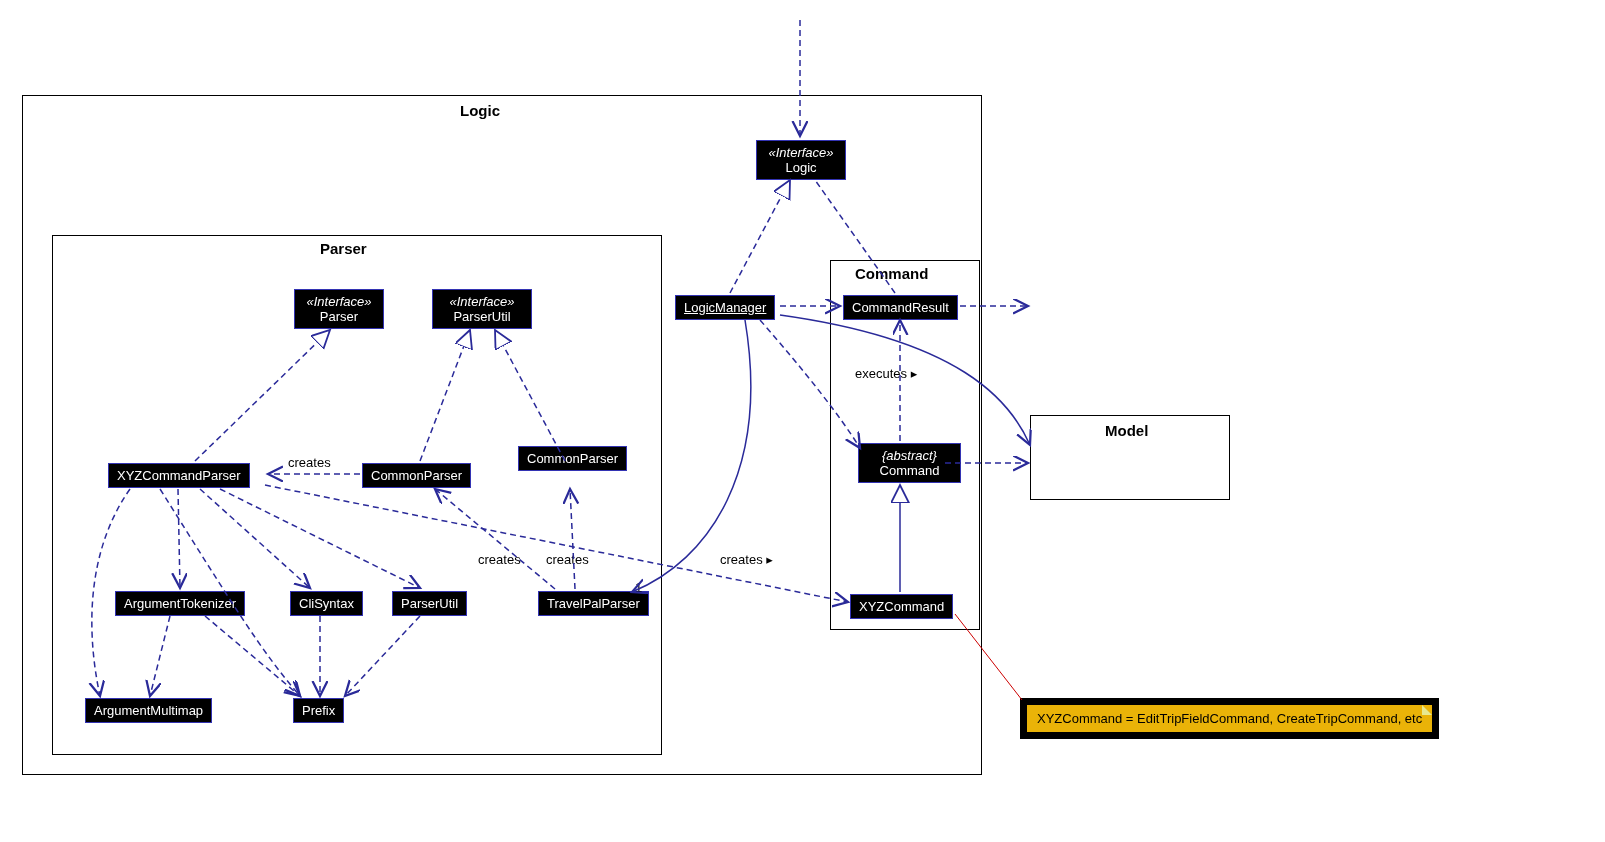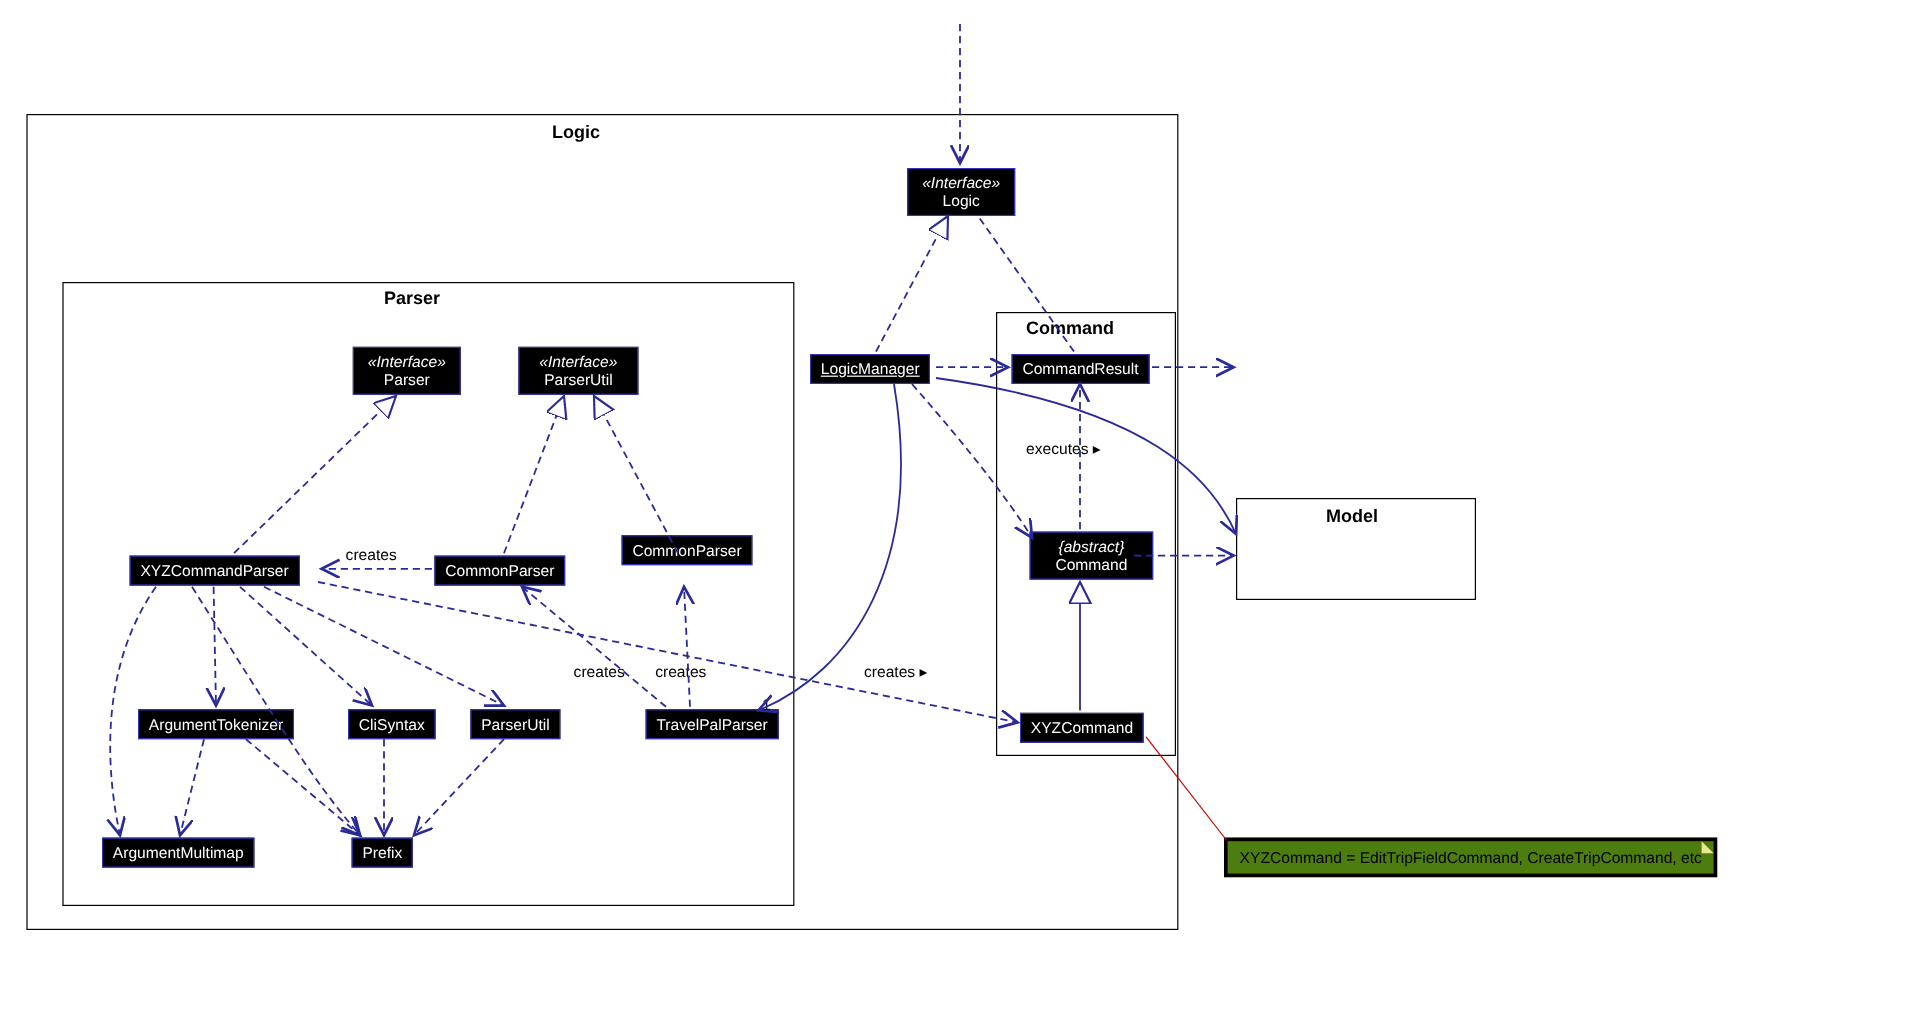--- a/index.html
+++ b/index.html
@@ -1,21 +1,21 @@
 <!DOCTYPE html>
 <html><head>
 <meta charset="utf-8">
 <style>
   * { margin: 0; padding: 0; box-sizing: border-box; }
   body { font-family: Arial, sans-serif; background: #fff; width: 1605px; height: 842px; position: relative; }
   .box { position: absolute; background: #000000; color: #fff; text-align: center; padding: 4px 8px; font-size: 13px; border: 1px solid #3333b3; }
   .box .stereo { font-style: italic; display: block; }
   .package { position: absolute; border: 1.5px solid #000; background: transparent; }
   .package-label { position: absolute; font-weight: bold; font-size: 15px; color: #000; }
-  .note { position: absolute; background: #4d7c0f; border: 3px solid #000000; padding: 6px 10px; font-size: 13px; color: #000; }
+  .note { position: absolute; background: #eab308; border: 7px solid #000000; padding: 6px 10px; font-size: 13px; color: #000; }
   .note::after { content: ""; position: absolute; top: 0; right: 0; width: 0; height: 0; border-left: 10px solid #e8e88f; border-top: 10px solid transparent; }
   .edge-label { position: absolute; font-size: 13px; color: #000; background: transparent; }
   svg { position: absolute; top: 0; left: 0; width: 1605px; height: 842px; pointer-events: none; }
 </style>
 </head>
 <body>
 
 <div class="package" style="left:22px; top:95px; width:960px; height:680px;"></div>
 <div class="package-label" style="left:460px; top:102px;">Logic</div>
 

